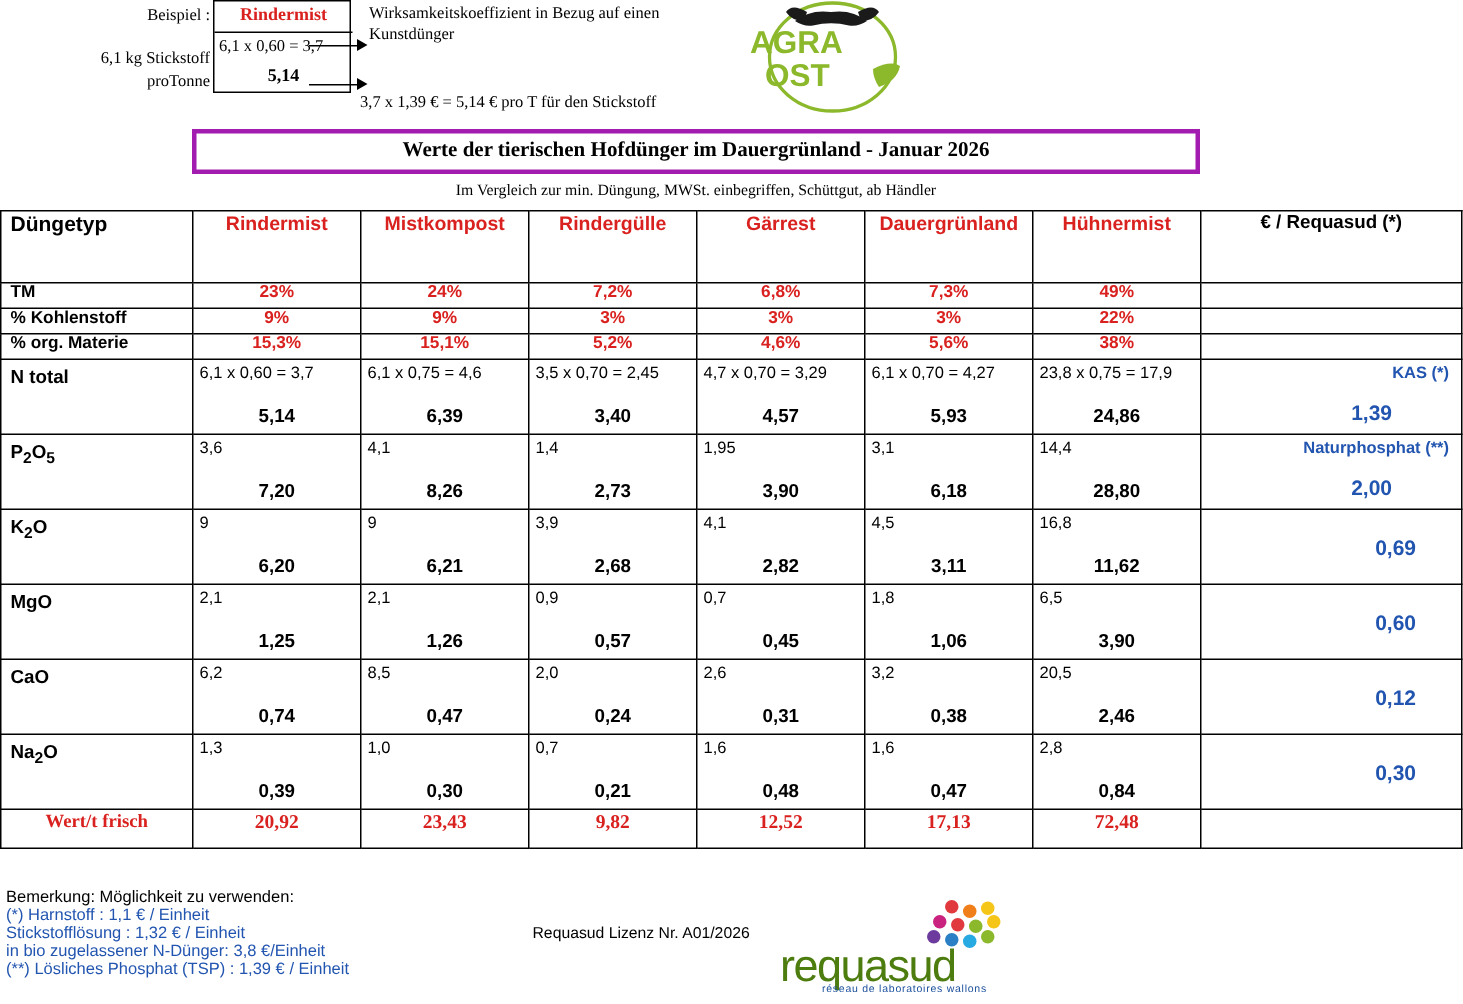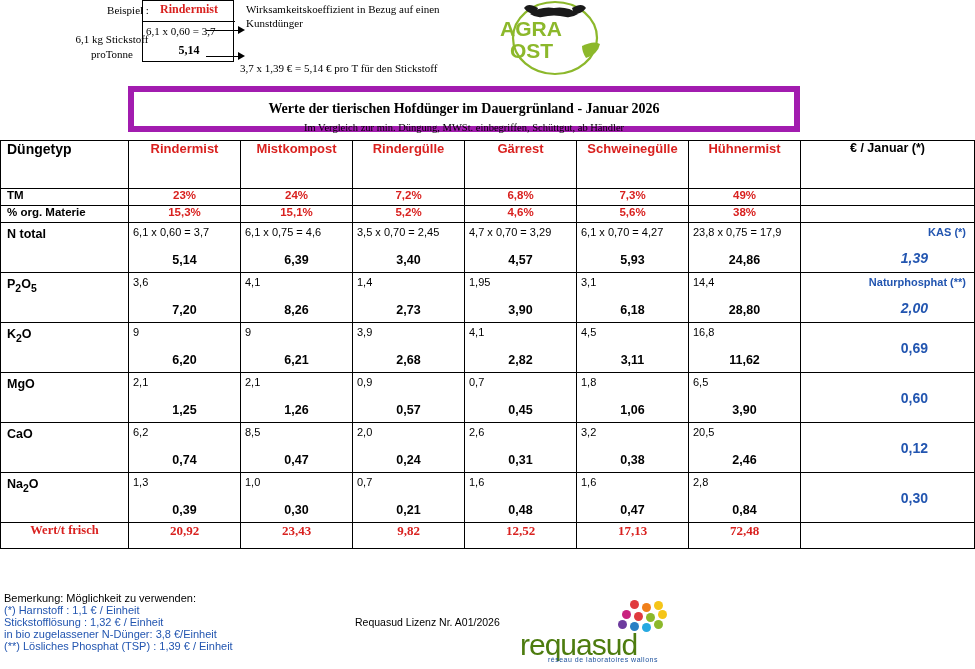--- a/index.html
+++ b/index.html
@@ -16,23 +16,22 @@
   }
 
   
   .legend-area {
     position: absolute;
     left: 0; top: 0;
     width: 975px; height: 82px;
   }
   .legend-label {
     position: absolute;
-    text-align: center;
-    font-size: 11px;
-    margin-left: 28px;
+    text-align: right;
+    font-size: 11px;
   }
   .ex-beispiel { left: 60px; top: 4px; width: 80px; }
   .ex-kg       { left: 28px; top: 33px; width: 112px; }
   .ex-tonne    { left: 28px; top: 48px; width: 112px; }
 
   .ex-box {
     position: absolute;
     left: 142px; top: 0px;
     width: 92px; height: 62px;
     border: 1px solid #000;
@@ -124,22 +123,22 @@
     color: #8cb82b;
     letter-spacing: 0px;
     line-height: 22px;
   }
   .logo-text .l2 { padding-left: 10px; }
 
   
   .title-box {
     position: absolute;
     left: 128px; top: 86px;
-    width: 672px; height: 46px;
-    border: 6px solid #a21caf;
+    width: 672px; height: 30px;
+    border: 3px solid #a21caf;
     display: flex;
     align-items: center;
     justify-content: center;
   }
   .title-text {
     font-family: "Liberation Serif", serif;
     font-weight: bold;
     font-size: 14px;
   }
   .subtitle {
@@ -237,25 +236,24 @@
     font-size: 11px;
     font-family: "Liberation Sans", sans-serif;
   }
   .unit-val {
     position: absolute;
     right: 46px; bottom: 6px;
     color: #2255b0;
     font-weight: bold;
     font-size: 14px;
     font-family: "Liberation Sans", sans-serif;
-    font-style: italic;
   }
   .unit-val-only {
     position: absolute;
-    right: 46px; top: 50%;
+    right: 30px; top: 50%;
     transform: translateY(-50%);
     color: #2255b0;
     font-weight: bold;
     font-size: 14px;
     font-family: "Liberation Sans", sans-serif;
   }
 
   .total-row td {
     height: 26px;
     text-align: center;
@@ -383,36 +381,46 @@
     <col style="width:174px">
   </colgroup>
 
   <tbody>
       <tr class="hdr-row">
     <td class="lbl">Düngetyp</td>
     <td>Rindermist</td>
     <td>Mistkompost</td>
     <td>Rindergülle</td>
     <td>Gärrest</td>
-    <td>Schweinegülle</td>
+    <td>Dauergrünland</td>
     <td>Hühnermist</td>
-    <td class="unit">€ / Januar (*)</td>
+    <td class="unit">€ / Requasud (*)</td>
   </tr>
 
   <tr class="small-row">
     <td class="lbl">TM</td>
     <td>23%</td>
     <td>24%</td>
     <td>7,2%</td>
     <td>6,8%</td>
     <td>7,3%</td>
     <td>49%</td>
     <td class="blank"></td>
   </tr>
 
+  <tr class="small-row">
+    <td class="lbl">% Kohlenstoff</td>
+    <td>9%</td>
+    <td>9%</td>
+    <td>3%</td>
+    <td>3%</td>
+    <td>3%</td>
+    <td>22%</td>
+    <td class="blank"></td>
+  </tr>
 
   <tr class="small-row">
     <td class="lbl">% org. Materie</td>
     <td>15,3%</td>
     <td>15,1%</td>
     <td>5,2%</td>
     <td>4,6%</td>
     <td>5,6%</td>
     <td>38%</td>
     <td class="blank"></td>

